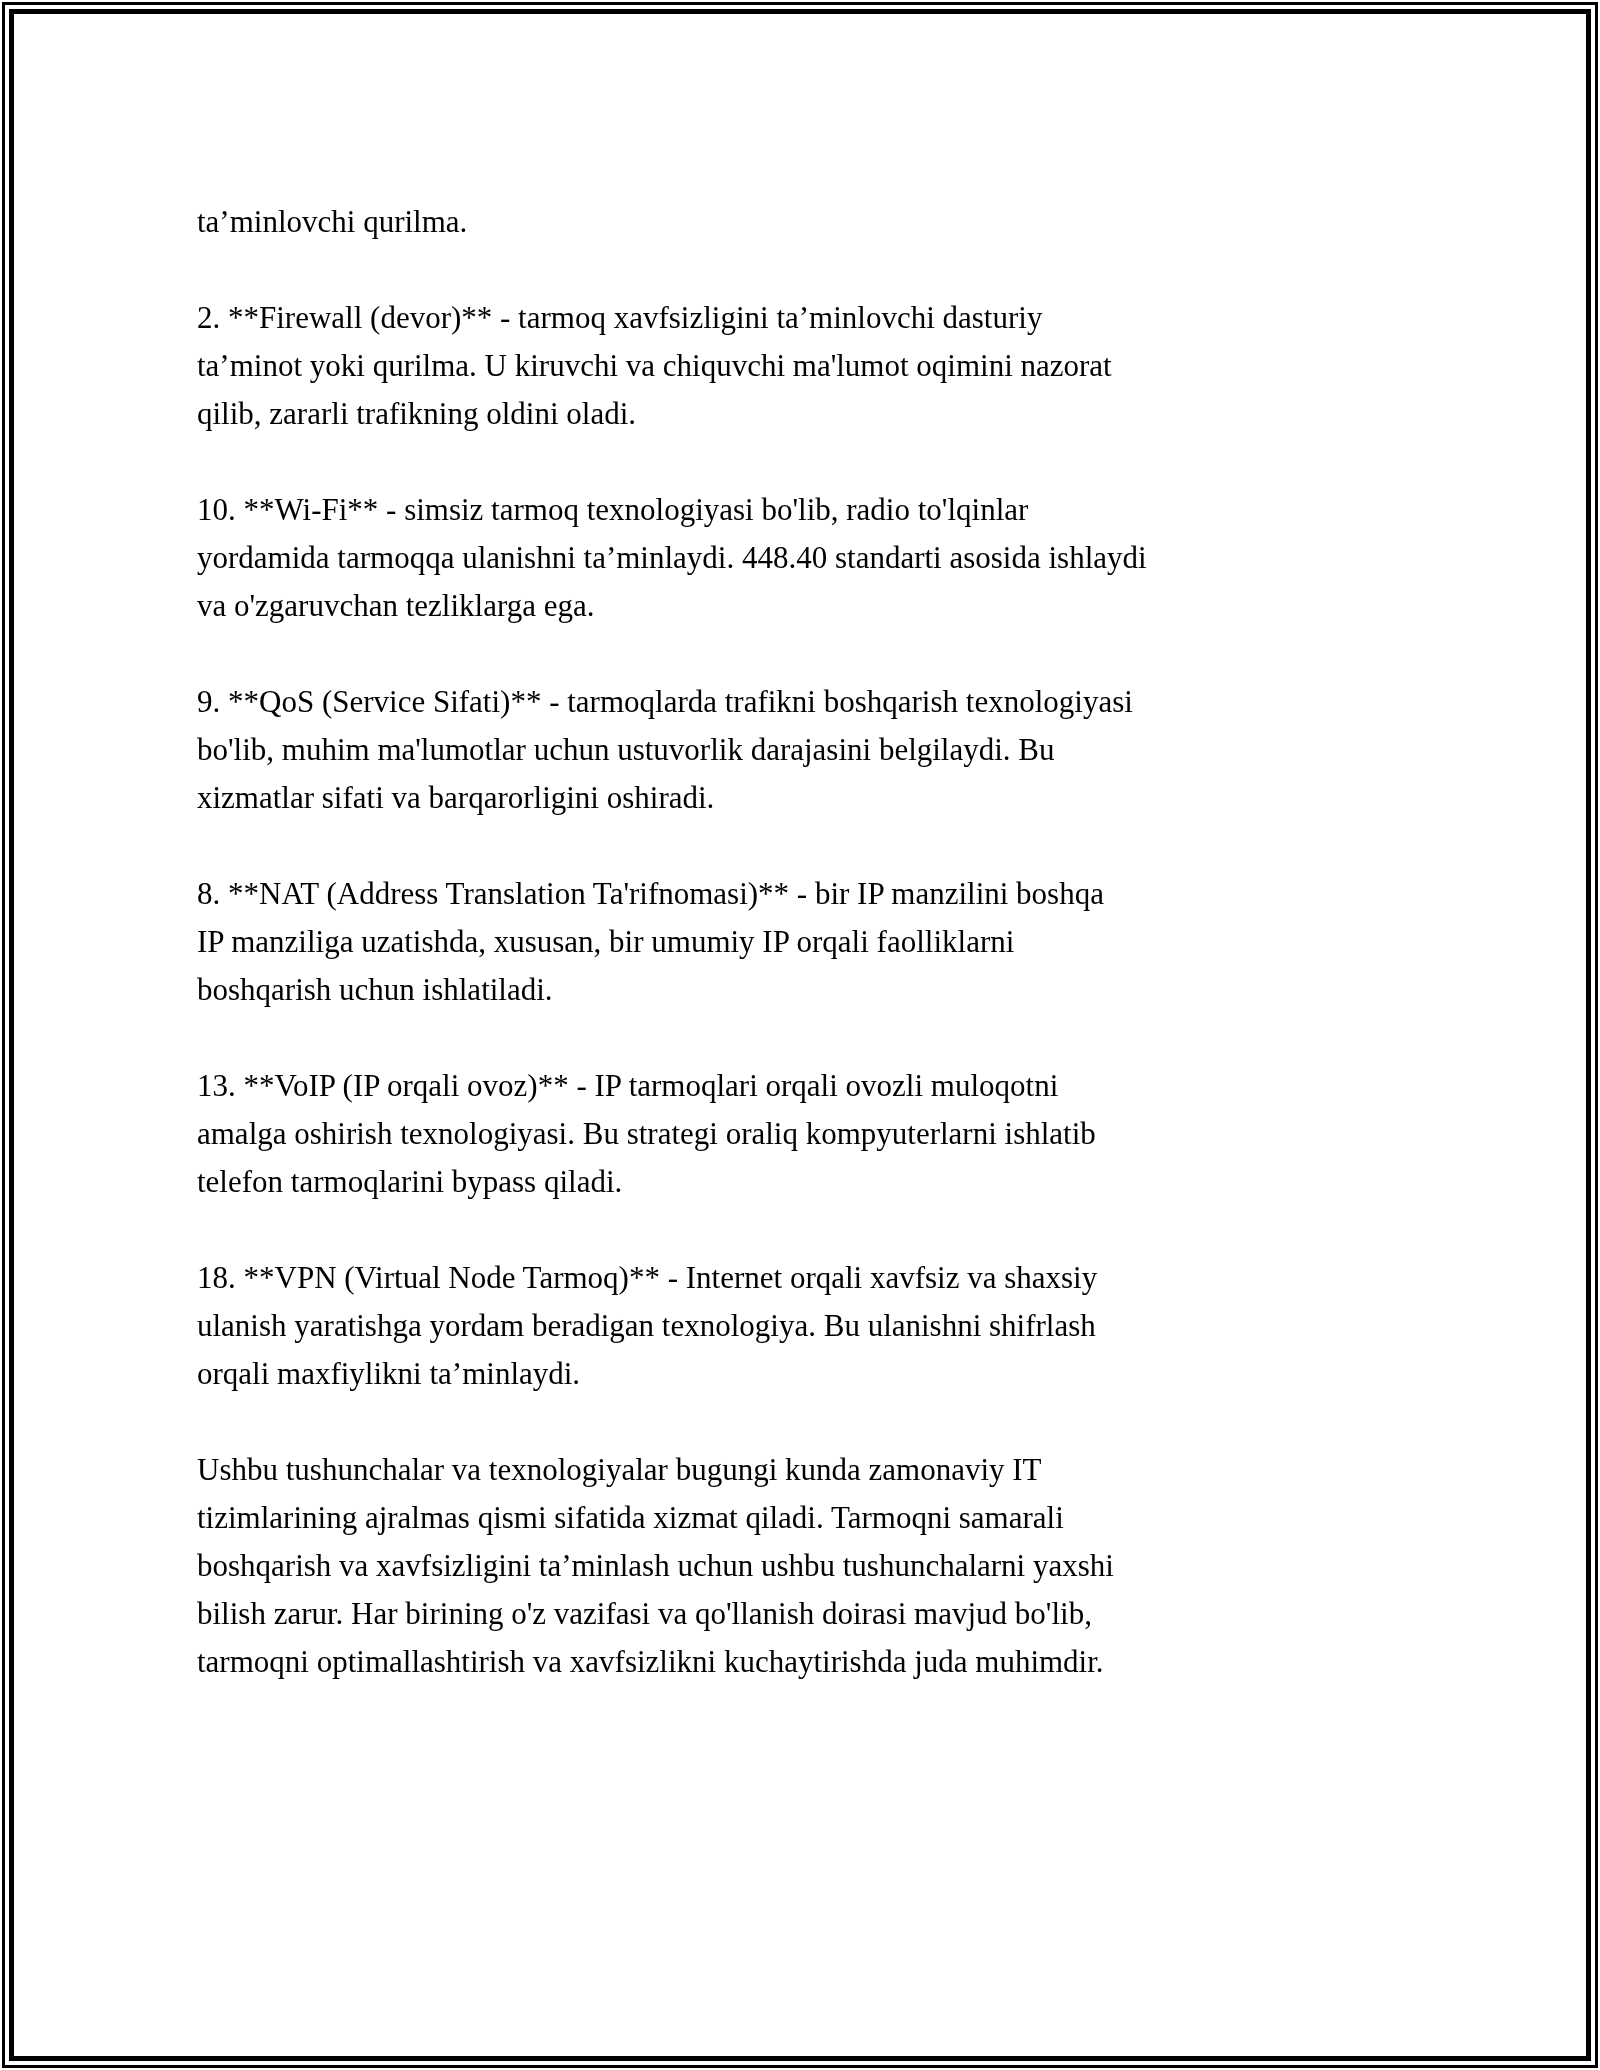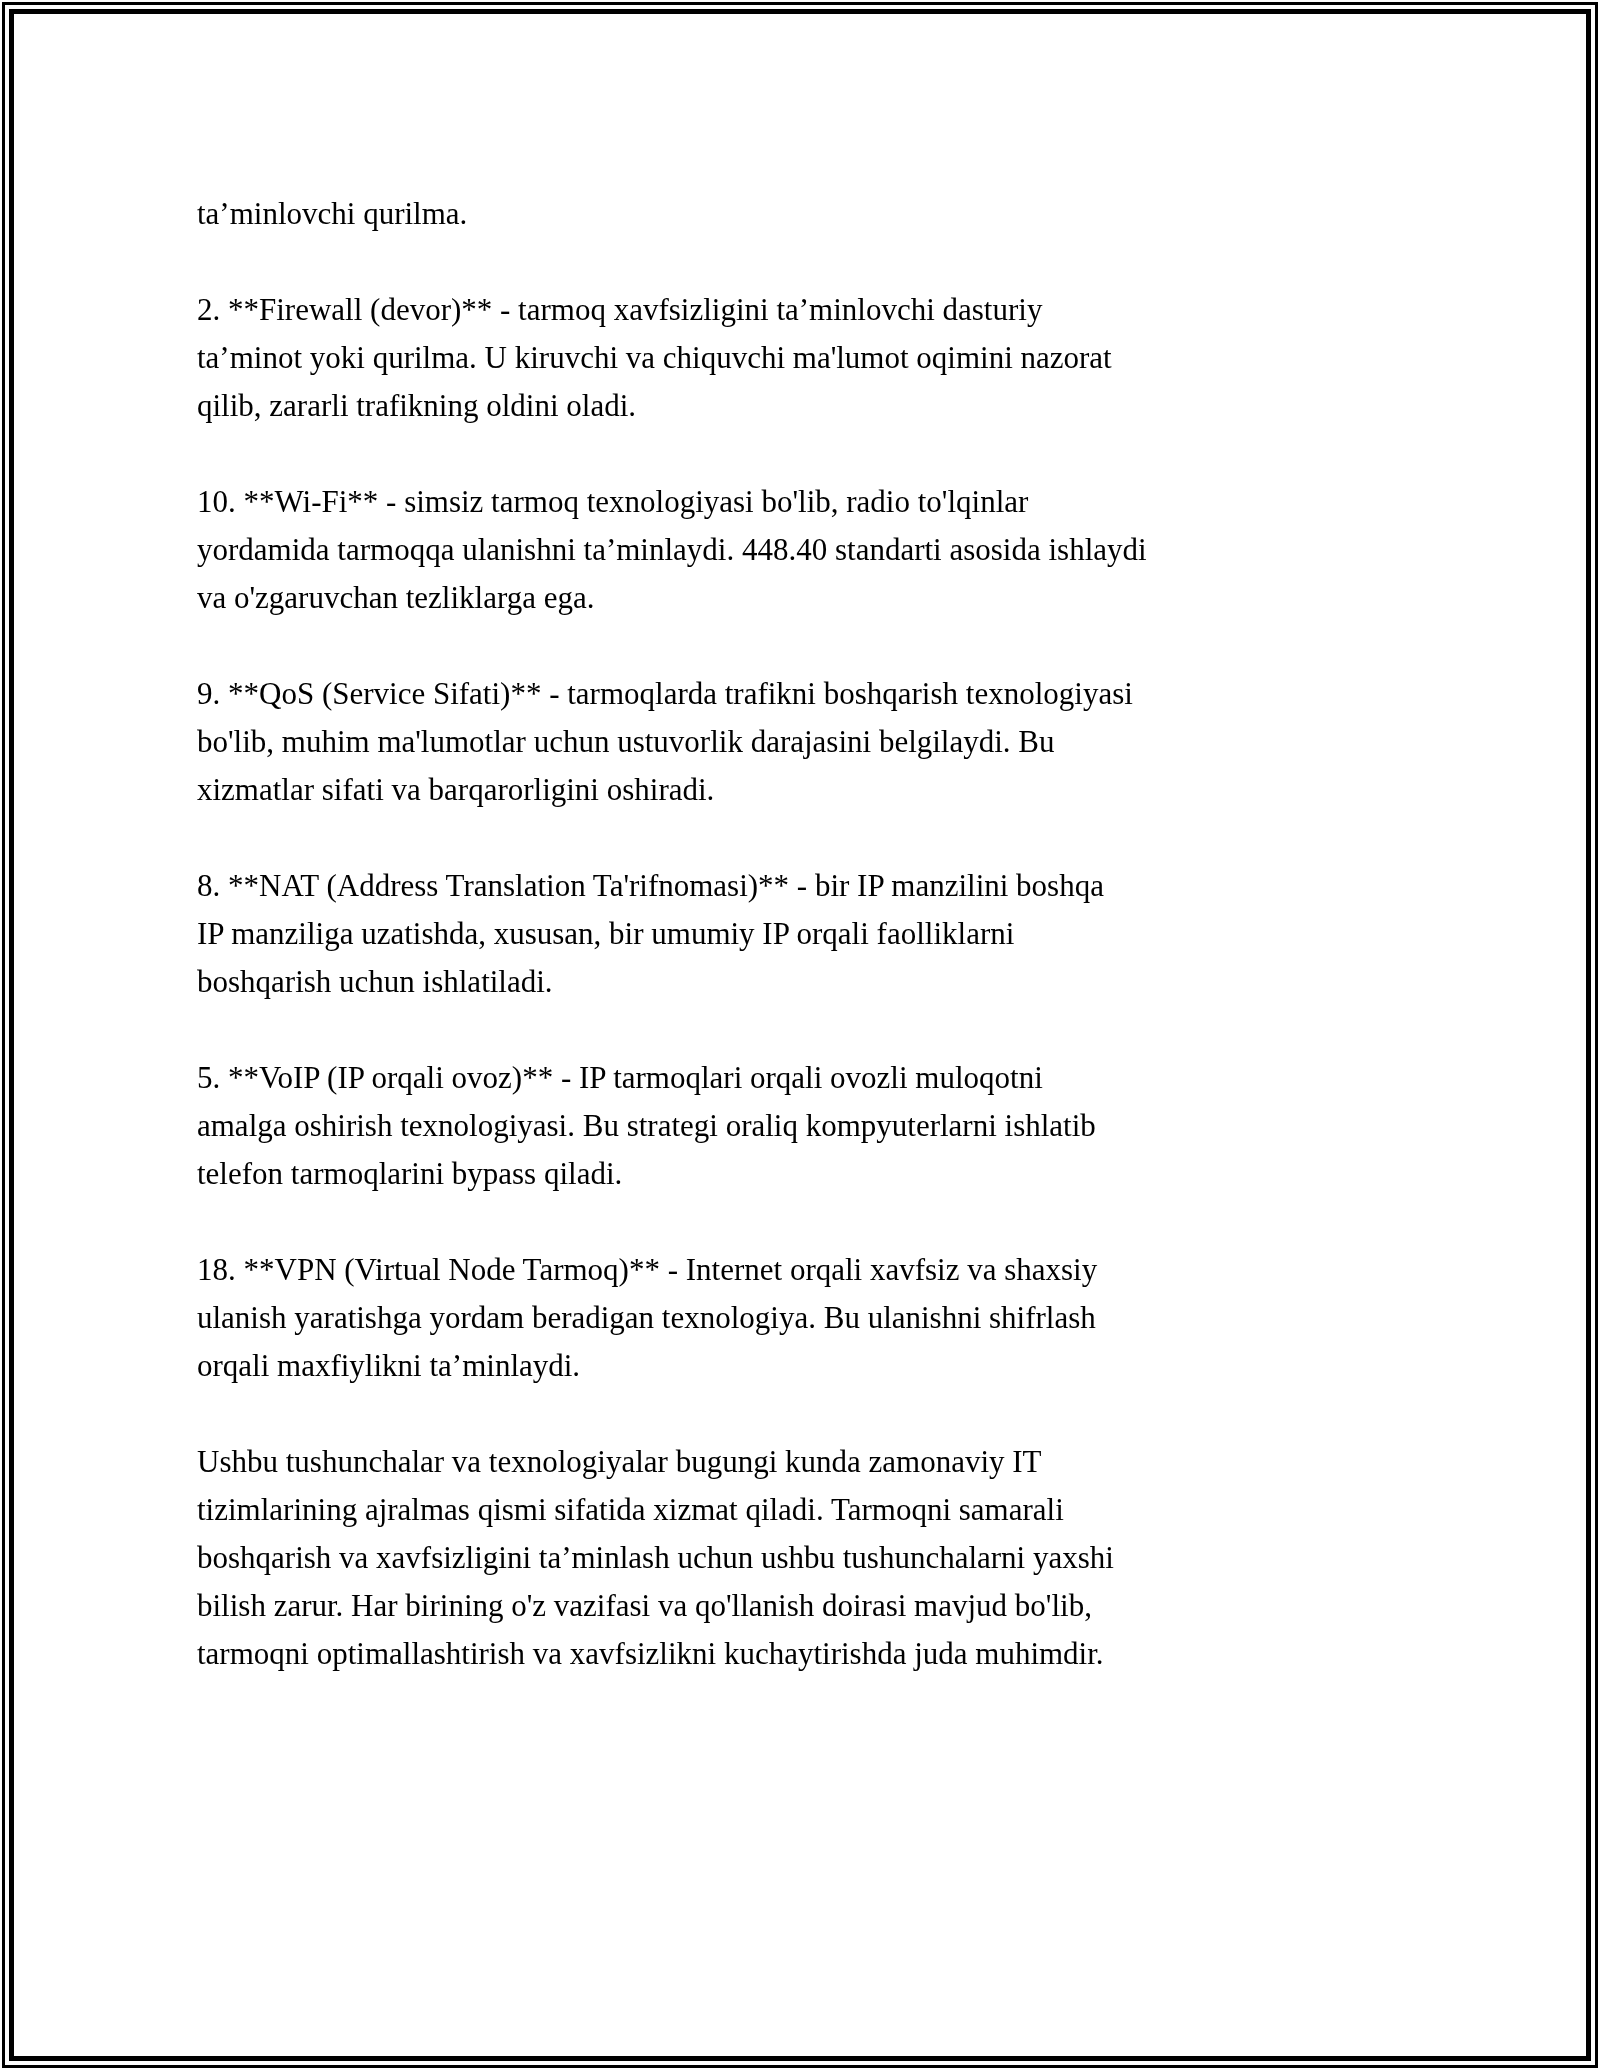--- a/index.html
+++ b/index.html
@@ -28,21 +28,21 @@
   .content {
     position: absolute;
     left: 197px;
     top: 190px;
     width: 1210px;
     color: #000000;
     font-size: 31px;
     line-height: 48px;
   }
   .content p {
-    margin: 0 0 48px 0;
+    margin: 8px 0 48px 0;
     white-space: pre;
   }
 </style>
 </head>
 <body>
 
 <div class="page">
   <div class="frame-outer">
     <div class="frame-inner"></div>
   </div>
@@ -53,21 +53,21 @@
 qilib, zararli trafikning oldini oladi.</p>
     <p>10. **Wi-Fi** - simsiz tarmoq texnologiyasi bo'lib, radio to'lqinlar
 yordamida tarmoqqa ulanishni ta’minlaydi. 448.40 standarti asosida ishlaydi
 va o'zgaruvchan tezliklarga ega.</p>
     <p>9. **QoS (Service Sifati)** - tarmoqlarda trafikni boshqarish texnologiyasi
 bo'lib, muhim ma'lumotlar uchun ustuvorlik darajasini belgilaydi. Bu
 xizmatlar sifati va barqarorligini oshiradi.</p>
     <p>8. **NAT (Address Translation Ta'rifnomasi)** - bir IP manzilini boshqa
 IP manziliga uzatishda, xususan, bir umumiy IP orqali faolliklarni
 boshqarish uchun ishlatiladi.</p>
-    <p>5. **VoIP (IP orqali ovoz)** - IP tarmoqlari orqali ovozli muloqotni
+    <p>13. **VoIP (IP orqali ovoz)** - IP tarmoqlari orqali ovozli muloqotni
 amalga oshirish texnologiyasi. Bu strategi oraliq kompyuterlarni ishlatib
 telefon tarmoqlarini bypass qiladi.</p>
     <p>18. **VPN (Virtual Node Tarmoq)** - Internet orqali xavfsiz va shaxsiy
 ulanish yaratishga yordam beradigan texnologiya. Bu ulanishni shifrlash
 orqali maxfiylikni ta’minlaydi.</p>
     <p>Ushbu tushunchalar va texnologiyalar bugungi kunda zamonaviy IT
 tizimlarining ajralmas qismi sifatida xizmat qiladi. Tarmoqni samarali
 boshqarish va xavfsizligini ta’minlash uchun ushbu tushunchalarni yaxshi
 bilish zarur. Har birining o'z vazifasi va qo'llanish doirasi mavjud bo'lib,
 tarmoqni optimallashtirish va xavfsizlikni kuchaytirishda juda muhimdir.</p>

